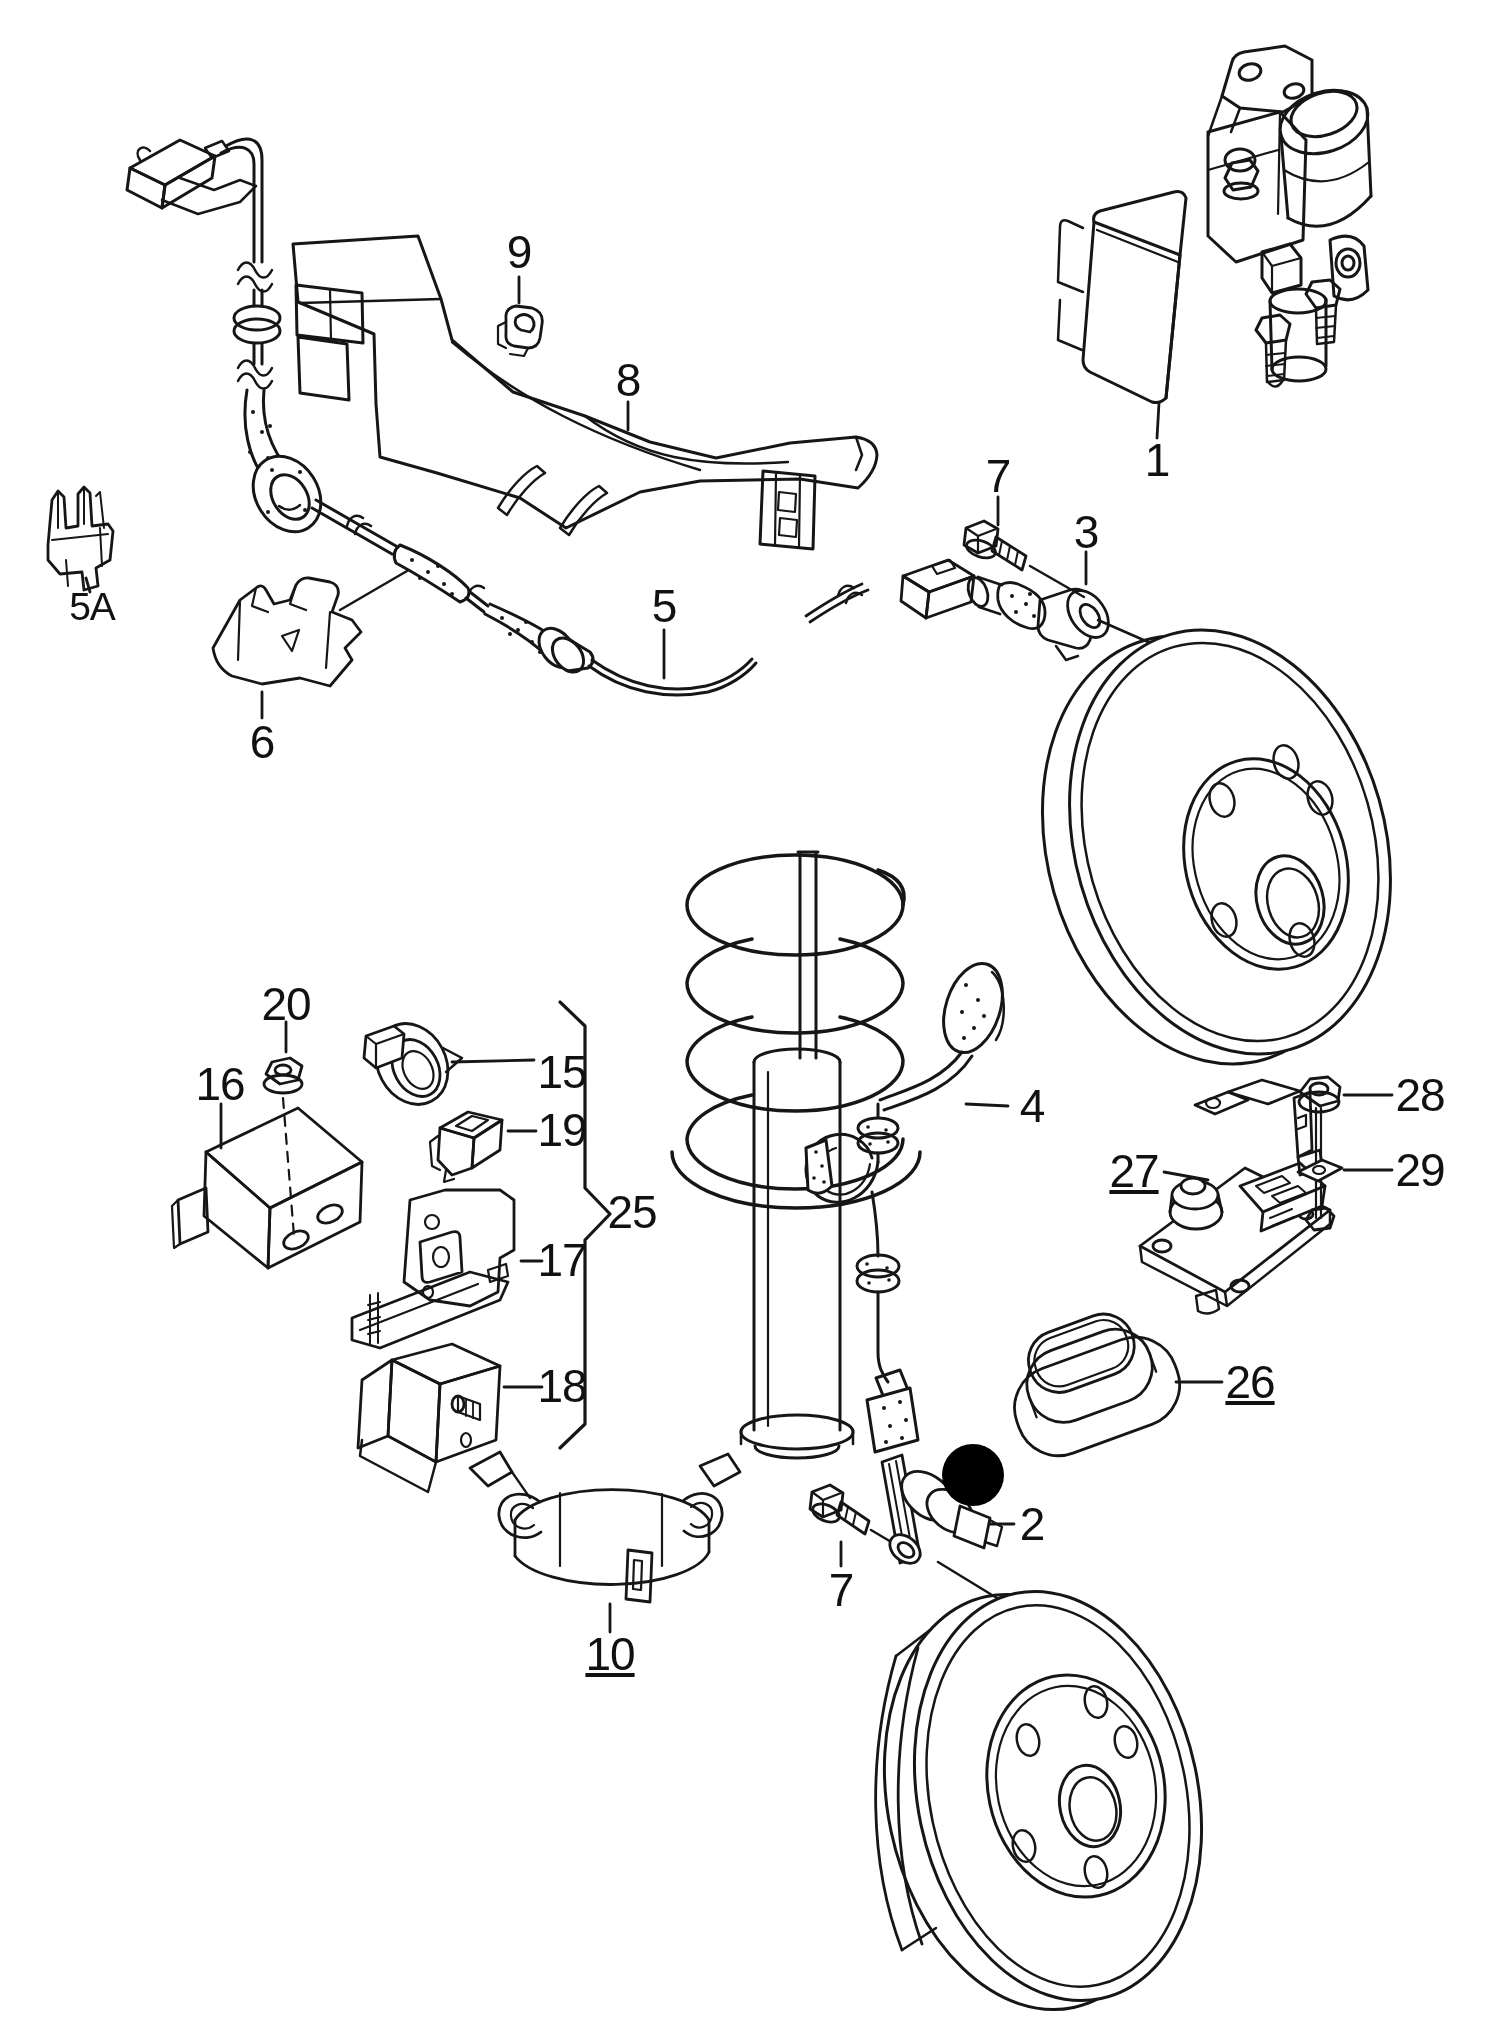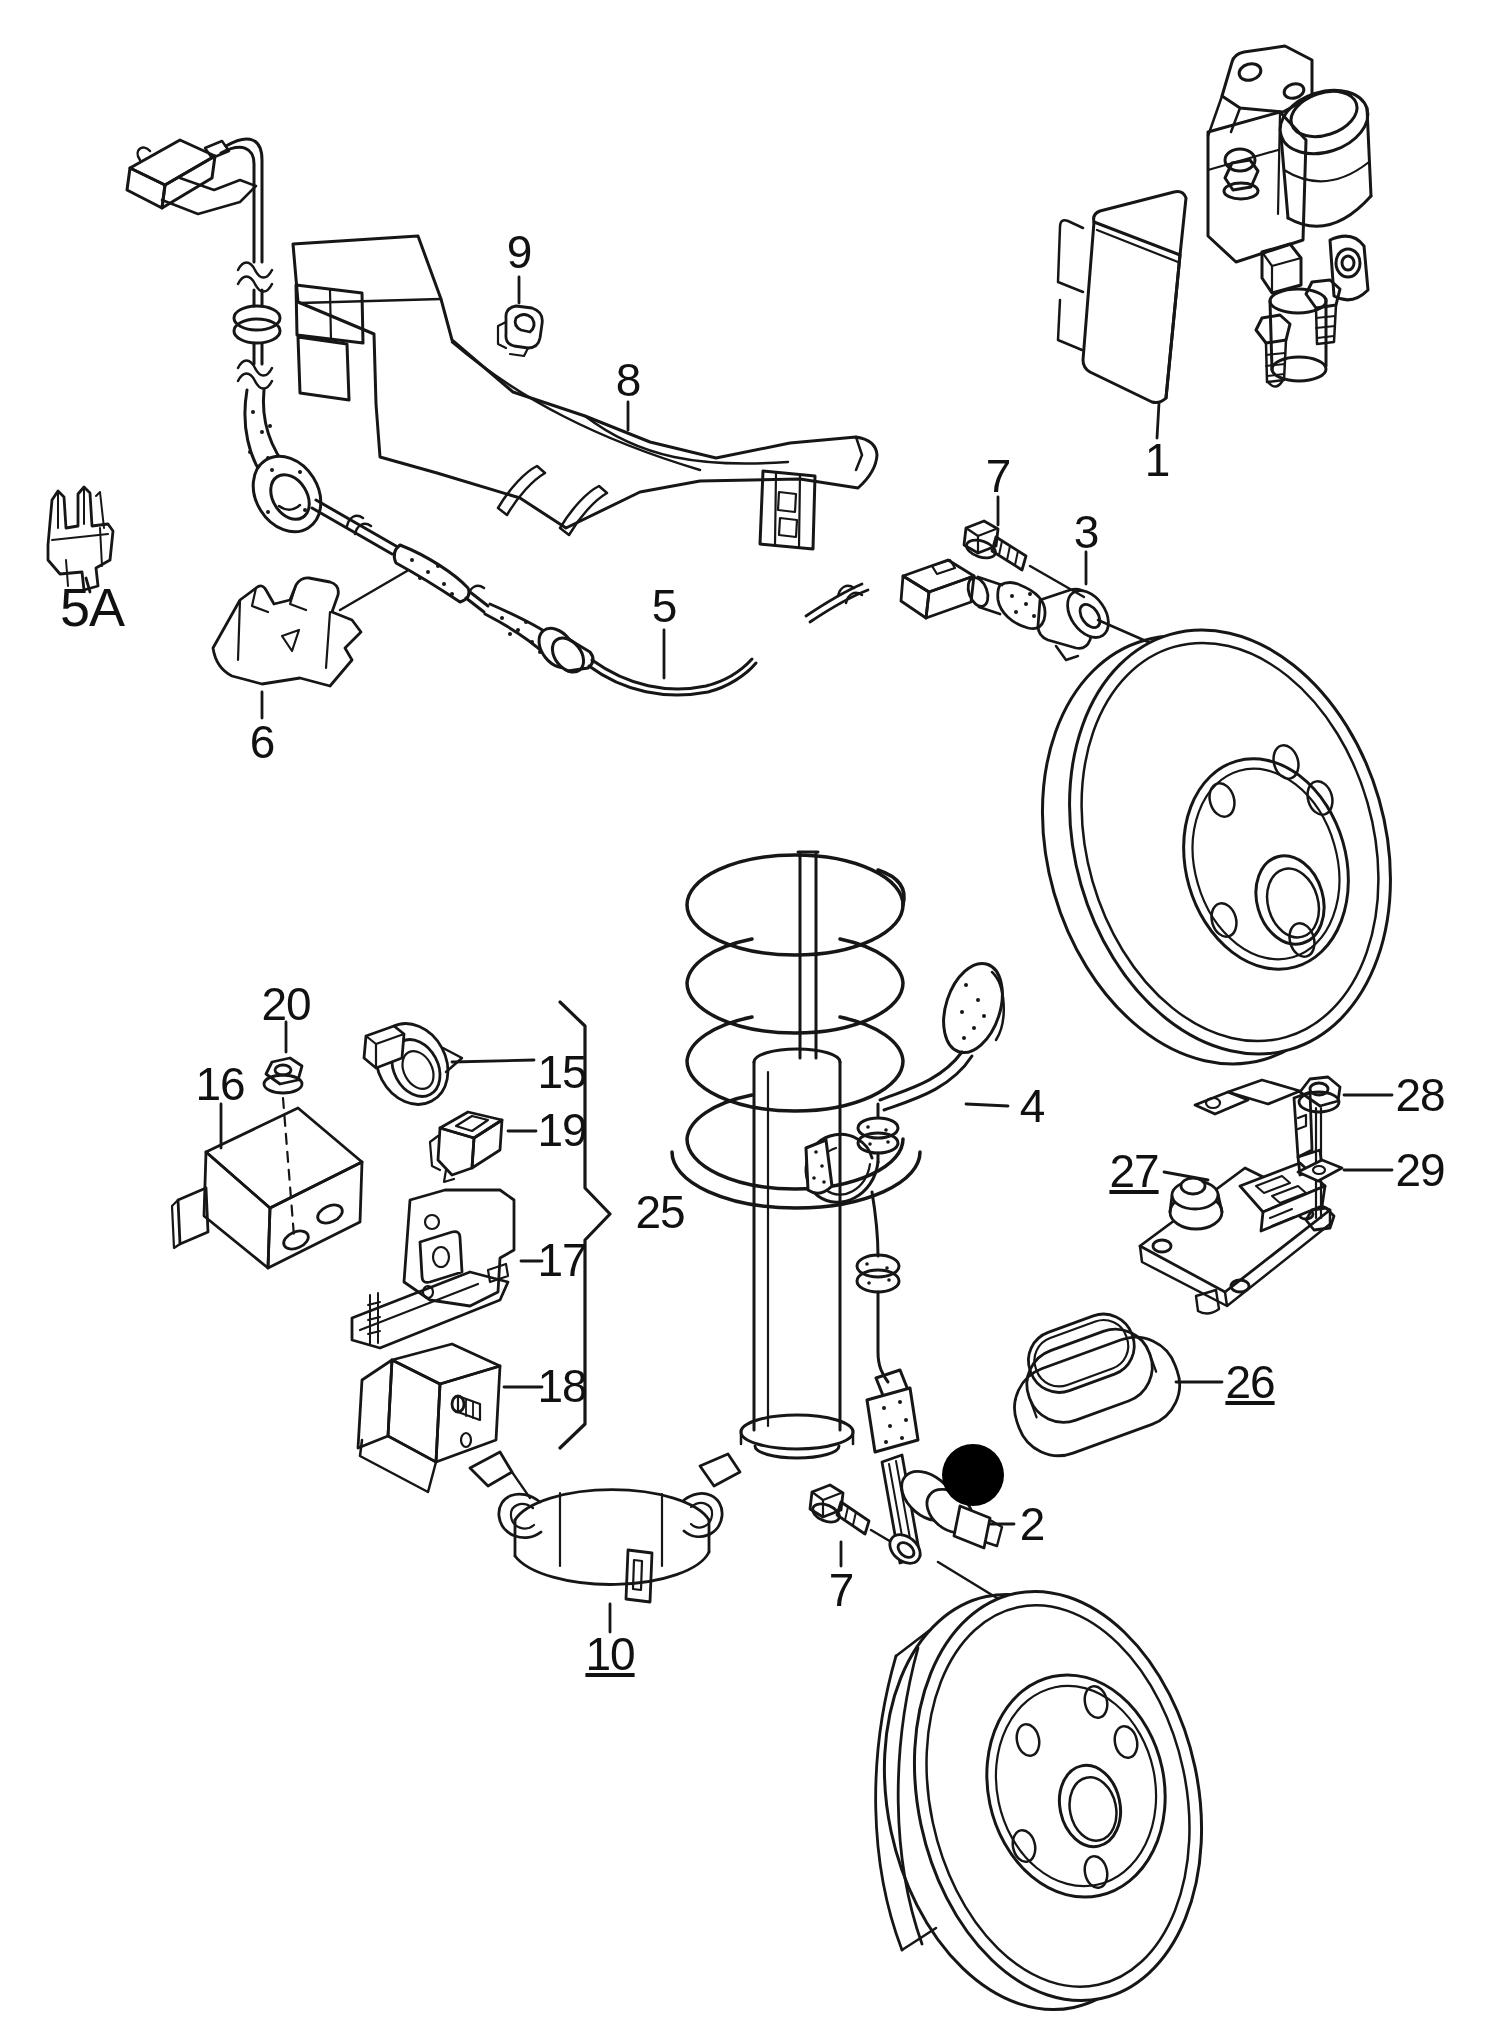--- a/index.html
+++ b/index.html
@@ -3,21 +3,21 @@
 <meta charset="utf-8">
 <style>
   :root{ --ink:#161616; }
   html,body{ margin:0; padding:0; background:#ffffff; }
   .stage{ position:relative; width:1500px; height:2022px; background:#ffffff; overflow:hidden;
           font-family:"Liberation Sans", sans-serif; }
   .stage svg{ position:absolute; left:0; top:0; }
   .callout{ position:absolute; transform:translate(-50%,-50%); color:#111;
             font-size:46px; font-weight:500; letter-spacing:-1px; white-space:nowrap;
             font-family:"Liberation Sans", sans-serif; }
-  .callout.small{ font-size:54px; }
+  .callout.small{ font-size:39px; }
   svg path, svg ellipse, svg line, svg polyline, svg circle, svg rect{ vector-effect:none; }
 </style>
 </head>
 <body>
 
 <div class="stage">
 <svg width="1500" height="2022" viewBox="0 0 1500 2022" fill="none" stroke="#161616" stroke-width="3" stroke-linecap="round" stroke-linejoin="round">
 
   <g>
 
@@ -513,18 +513,18 @@
   <div class="callout" style="left:841px;  top:1590px;">7</div>
   <div class="callout" style="left:628px;  top:380px;">8</div>
   <div class="callout" style="left:519px;  top:252px;">9</div>
   <div class="callout" style="left:610px;  top:1654px;text-decoration:underline;">10</div>
   <div class="callout" style="left:562px;  top:1060px;margin-top:12px;">15</div>
   <div class="callout" style="left:220px;  top:1084px;">16</div>
   <div class="callout" style="left:562px;  top:1260px;">17</div>
   <div class="callout" style="left:562px;  top:1386px;">18</div>
   <div class="callout" style="left:562px;  top:1130px;">19</div>
   <div class="callout" style="left:286px;  top:1004px;">20</div>
-  <div class="callout" style="left:660px;  top:1212px;">25</div>
+  <div class="callout" style="left:632px;  top:1212px;">25</div>
   <div class="callout" style="left:1250px; top:1382px;text-decoration:underline;">26</div>
   <div class="callout" style="left:1134px; top:1171px;text-decoration:underline;">27</div>
   <div class="callout" style="left:1420px; top:1095px;">28</div>
   <div class="callout" style="left:1420px; top:1170px;">29</div>
 </div>
 
 </body></html>

